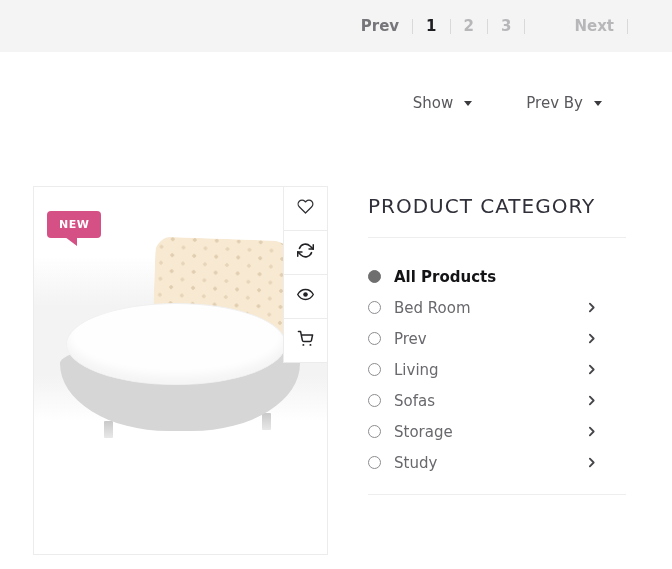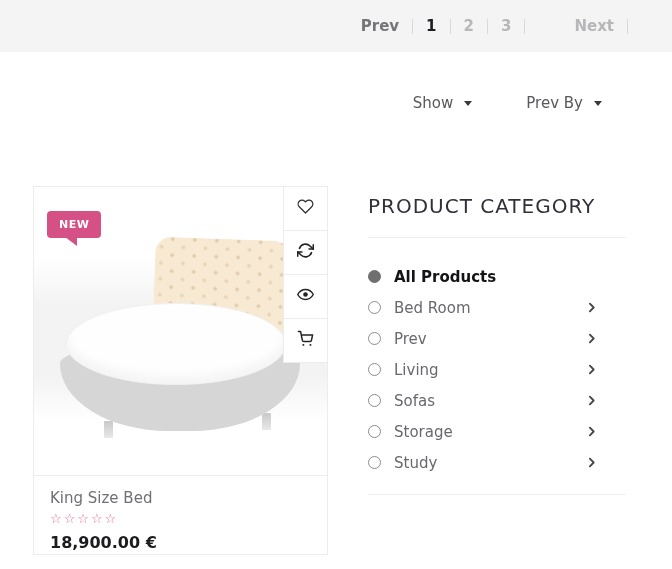--- a/index.html
+++ b/index.html
@@ -200,25 +200,20 @@
         <span>
           <svg viewBox="0 0 24 24" fill="none" stroke="#222226" stroke-width="2.1" stroke-linecap="round" stroke-linejoin="round" width="17" height="17">
             <circle cx="9" cy="21" r="1.4" fill="#222226" stroke="none"></circle>
             <circle cx="19" cy="21" r="1.4" fill="#222226" stroke="none"></circle>
             <path d="M2 2h3l2.6 12.6a2 2 0 0 0 2 1.6h8.8a2 2 0 0 0 2-1.6L22 7H6"></path>
           </svg>
         </span>
       </div>
     </div>
 
-    <div class="card-info">
-      <div class="product-title">King Size Bed</div>
-      <div class="stars">☆☆☆☆☆</div>
-      <div class="price">18,900.00 €</div>
-    </div>
   </div>
 
   <div class="sidebar">
     <div class="sidebar-title">PRODUCT CATEGORY</div>
     <hr>
     <div class="cat-list">
 
       <div class="cat-row selected">
         <span class="radio"></span>
         <span class="cat-label">All Products</span>

